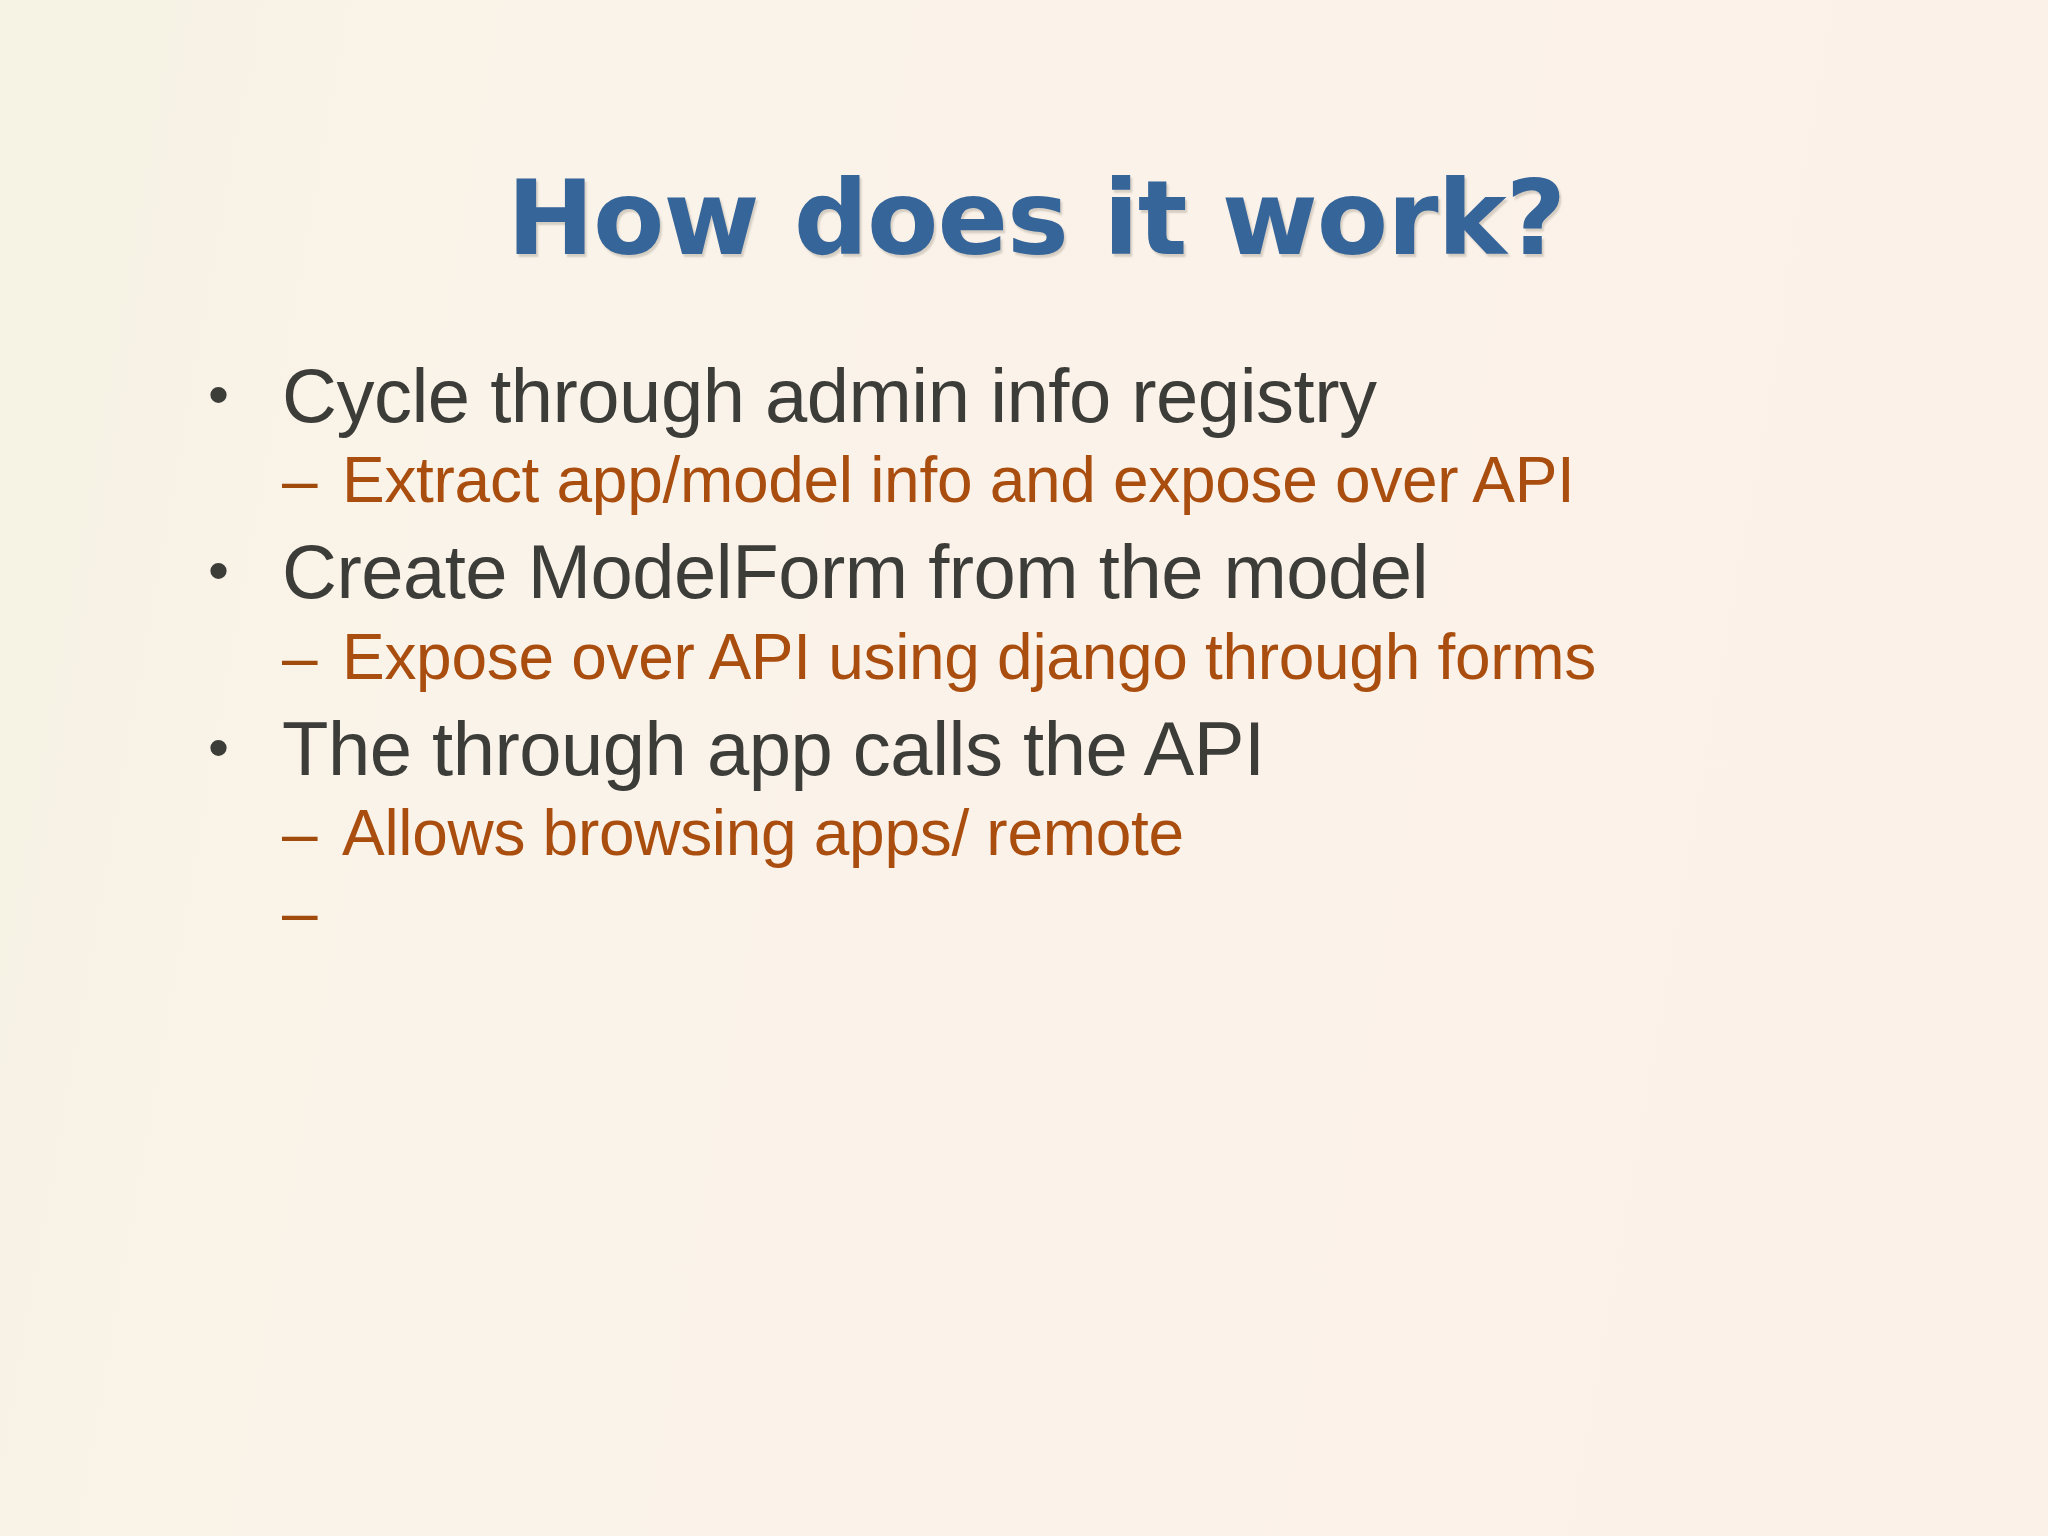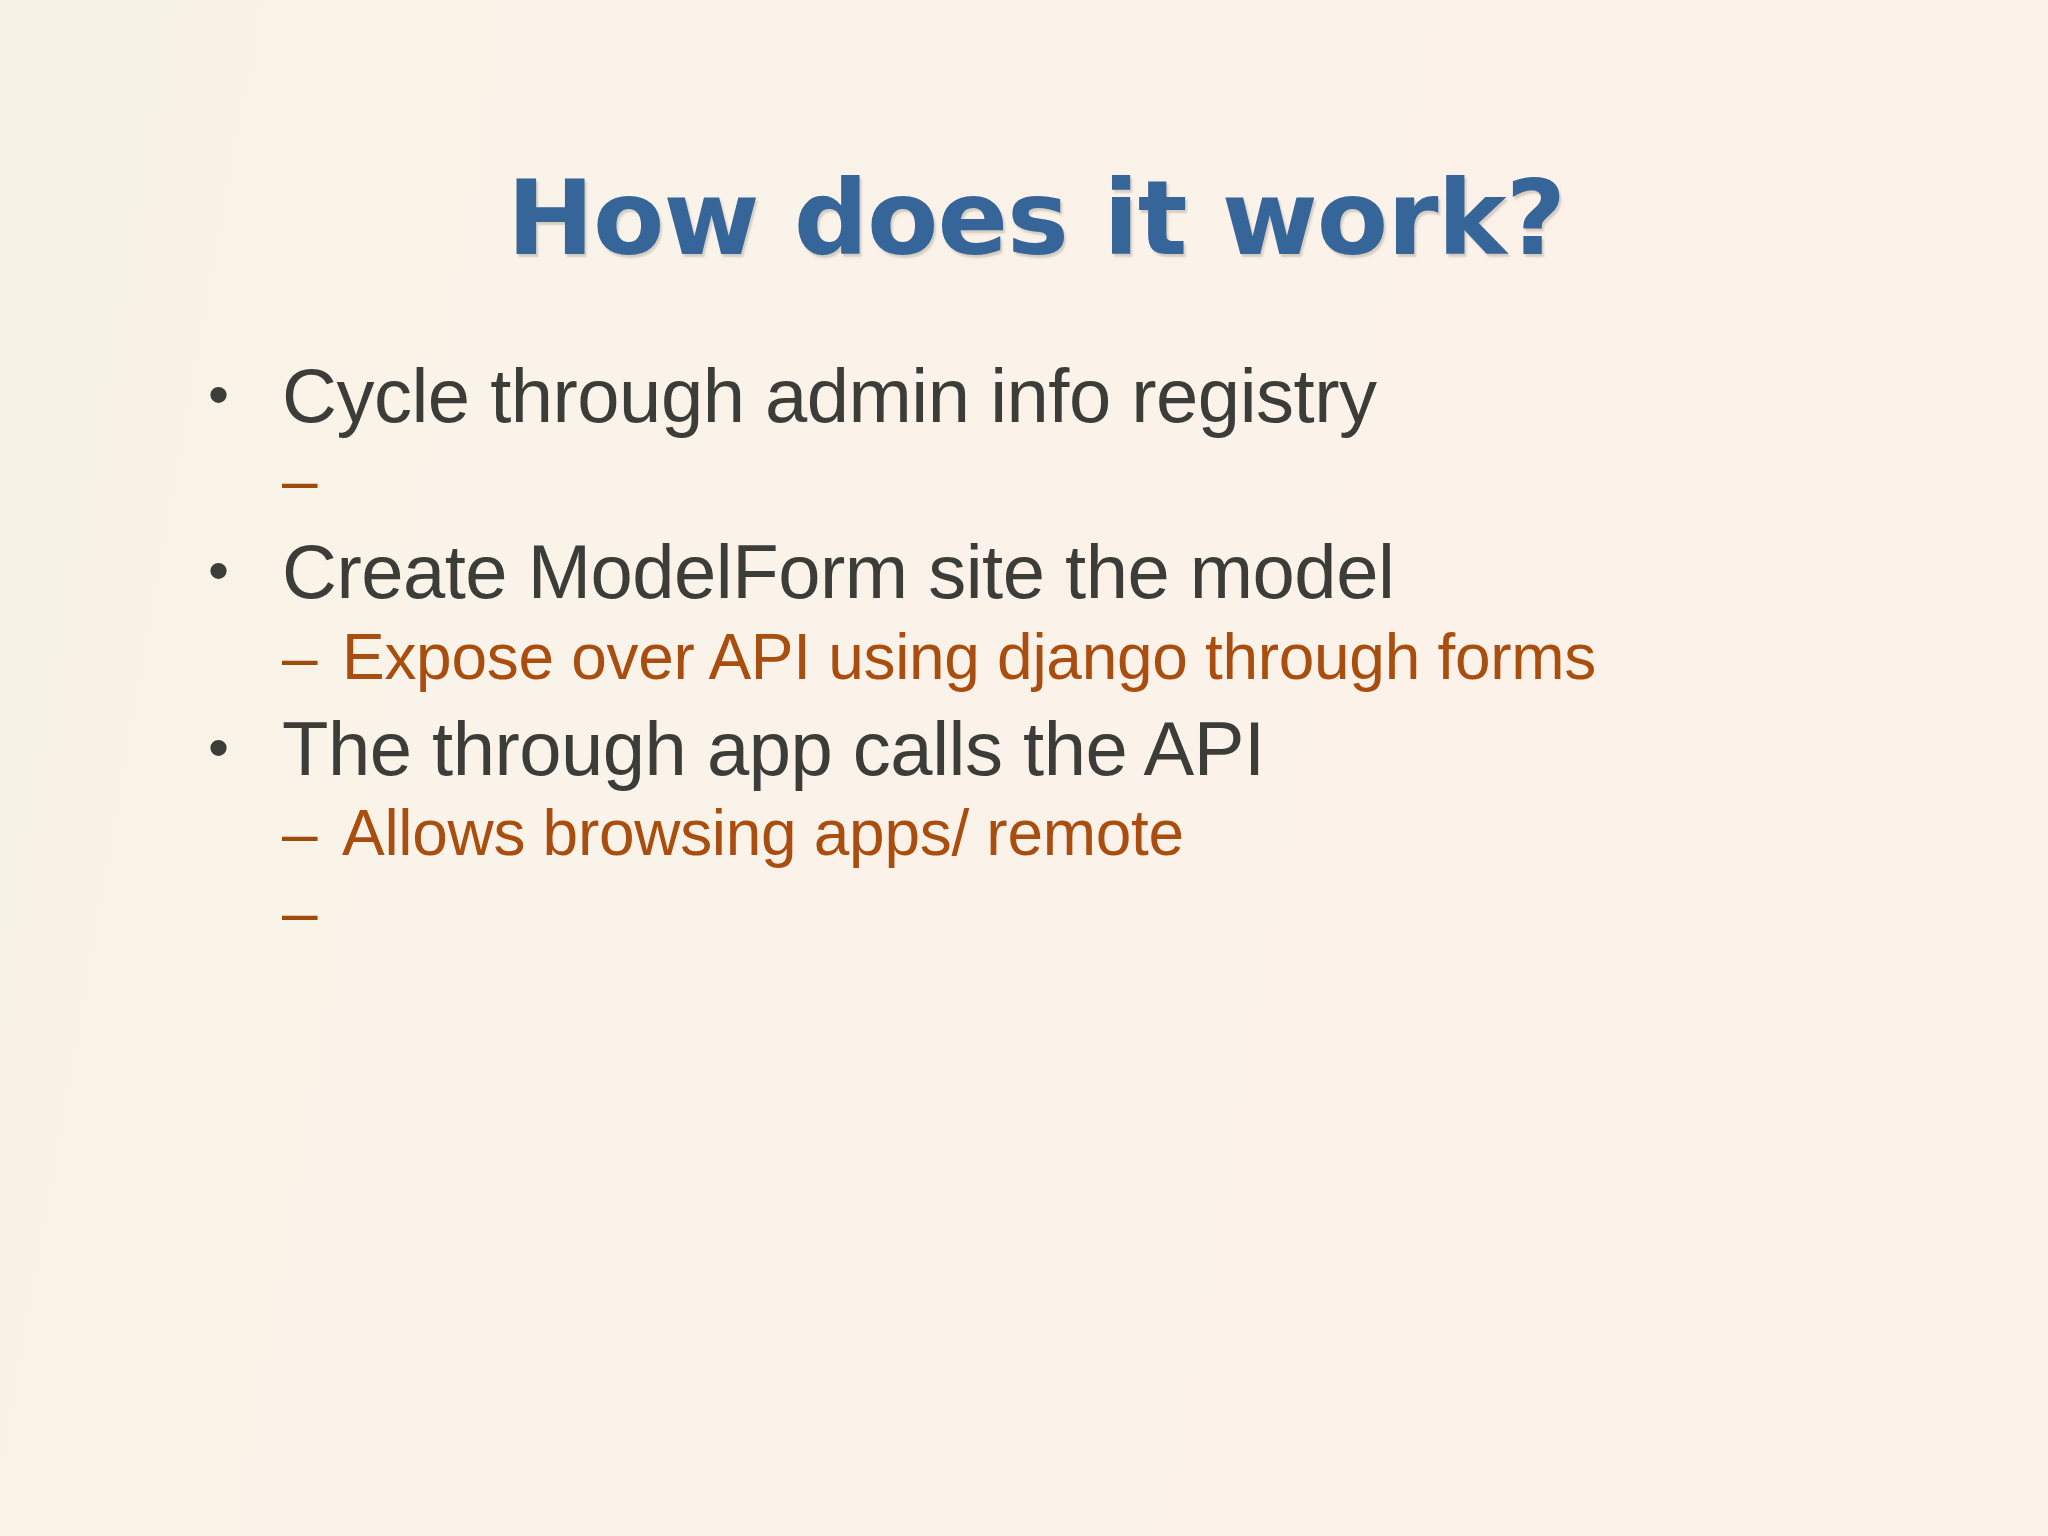--- a/index.html
+++ b/index.html
@@ -128,27 +128,28 @@
 
   <div class="body-wrap">
 
     <div class="group">
       <div class="lvl1">
         <span class="marker">•</span>
         <span class="txt">Cycle through admin info registry</span>
       </div>
       <div class="lvl2">
         <span class="marker">–</span>
+        <span class="txt">Extract app/model info and expose over API</span>
       </div>
     </div>
 
     <div class="group">
       <div class="lvl1">
         <span class="marker">•</span>
-        <span class="txt">Create ModelForm site the model</span>
+        <span class="txt">Create ModelForm from the model</span>
       </div>
       <div class="lvl2">
         <span class="marker">–</span>
         <span class="txt">Expose over API using django through forms</span>
       </div>
     </div>
 
     <div class="group tight">
       <div class="lvl1">
         <span class="marker">•</span>

